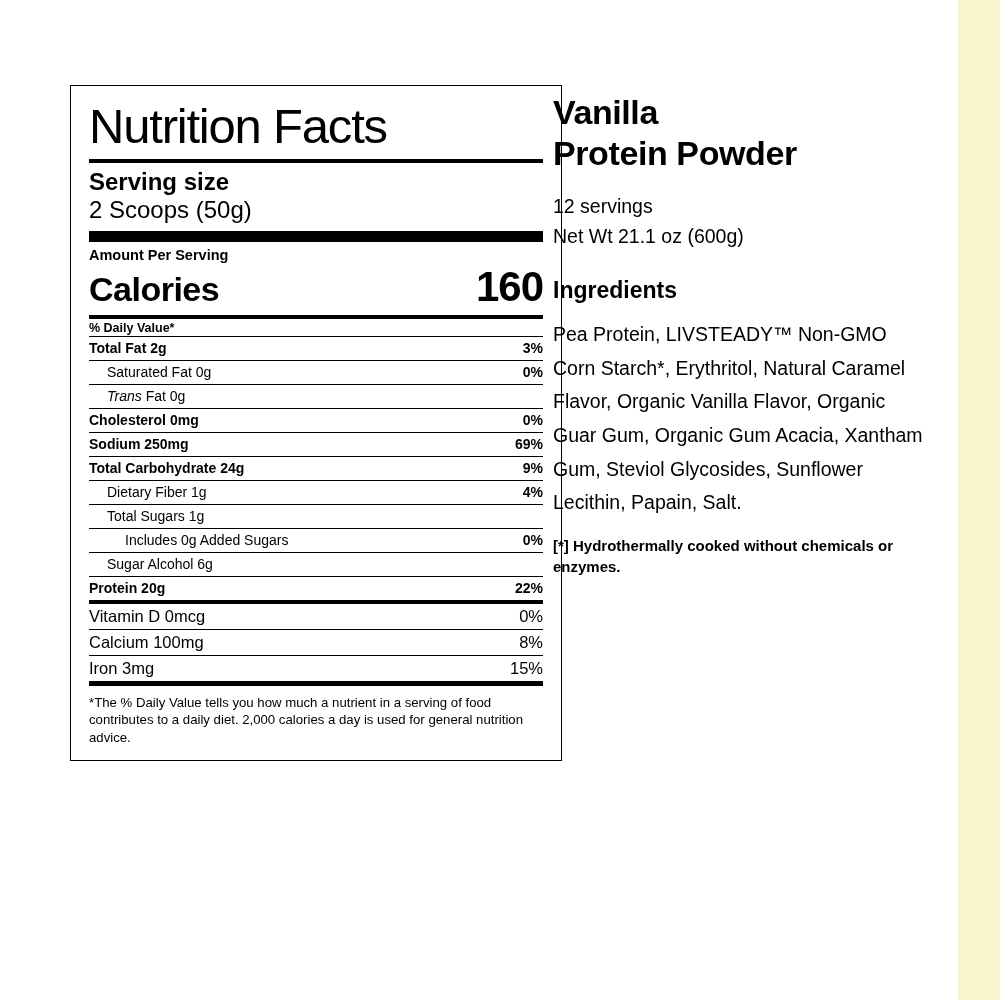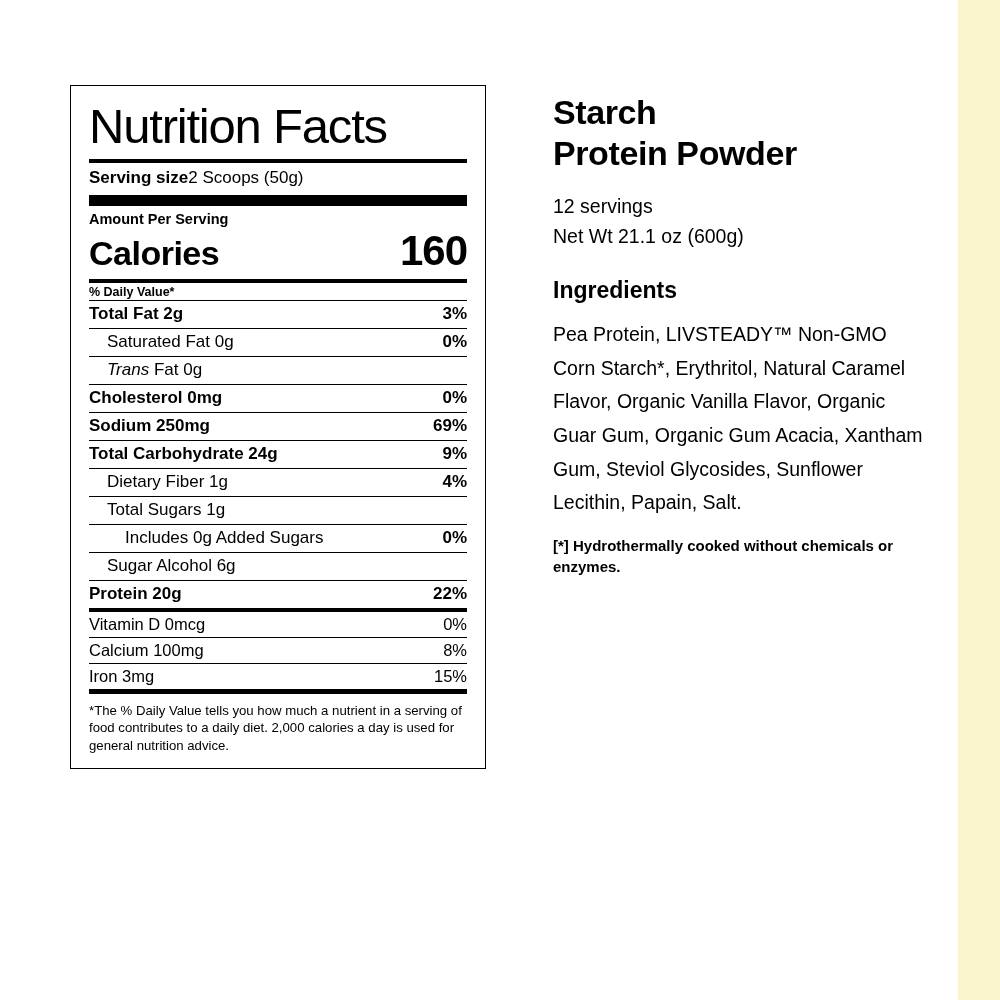--- a/index.html
+++ b/index.html
@@ -29,21 +29,21 @@
   .page {
     position: absolute;
     inset: 0;
   }
 
   
   .nf-panel {
     position: absolute;
     left: 70px;
     top: 85px;
-    width: 416px;
+    width: 492px;
     box-sizing: border-box;
     border: 1.5px solid #000;
     background: #fff;
     padding: 10px 18px 14px 18px;
   }
   .nf-title {
     font-size: 49px;
     line-height: 1.08;
     letter-spacing: -1.2px;
     font-weight: 400;
@@ -51,22 +51,23 @@
     white-space: nowrap;
   }
   .rule-med  { border-bottom: 4.5px solid #000; }
   .rule-thick{ border-bottom: 11px solid #000; }
   .rule-hair { border-bottom: 1px solid #000; }
 
   .serving-row {
     display: flex;
     justify-content: flex-start;
     align-items: baseline;
-    font-size: 17px;
+    font-size: 24px;
     padding: 5px 0 7px 0;
+    flex-direction: column;
   }
   .serving-label { font-weight: 700; }
   .serving-value { font-weight: 400; }
 
   .amount-label {
     font-size: 14.5px;
     font-weight: 700;
     padding-top: 5px;
   }
   .cal-row {
@@ -90,21 +91,21 @@
     text-align: left;
     font-size: 12.5px;
     font-weight: 700;
     padding: 2px 0 1px 0;
   }
 
   .nut-row {
     display: flex;
     justify-content: space-between;
     align-items: baseline;
-    font-size: 17px;
+    font-size: 14px;
     padding: 3.5px 0 3.5px 0;
   }
   .nut-row .name { white-space: nowrap; }
   .nut-row .pct { font-weight: 700; white-space: nowrap; }
   .b { font-weight: 700; }
   .i { font-style: italic; }
   .ind1 { padding-left: 18px; }
   .ind2 { padding-left: 36px; }
 
   .vit-row {
@@ -272,21 +273,21 @@
     </div>
     <div class="rule-hair"></div>
 
     <div class="rule-med"></div>
 
     <div class="footnote">*The % Daily Value tells you how much a nutrient in a serving of food contributes to a daily diet. 2,000 calories a day is used for general nutrition advice.</div>
   </div>
 
   <div class="info">
     <h1 class="prod-name">
-      <span>Starch</span><br>
+      <span>Vanilla</span><br>
       <span>Protein Powder</span>
     </h1>
 
     <div class="meta">
       <div>12 servings</div>
       <div>Net Wt 21.1 oz (600g)</div>
     </div>
 
     <h2 class="ing-head">Ingredients</h2>
     <p class="ing-body">Pea Protein, LIVSTEADY™ Non-GMO Corn Starch*, Erythritol, Natural Caramel Flavor, Organic Vanilla Flavor, Organic Guar Gum, Organic Gum Acacia, Xantham Gum, Steviol Glycosides, Sunflower Lecithin, Papain, Salt.</p>

